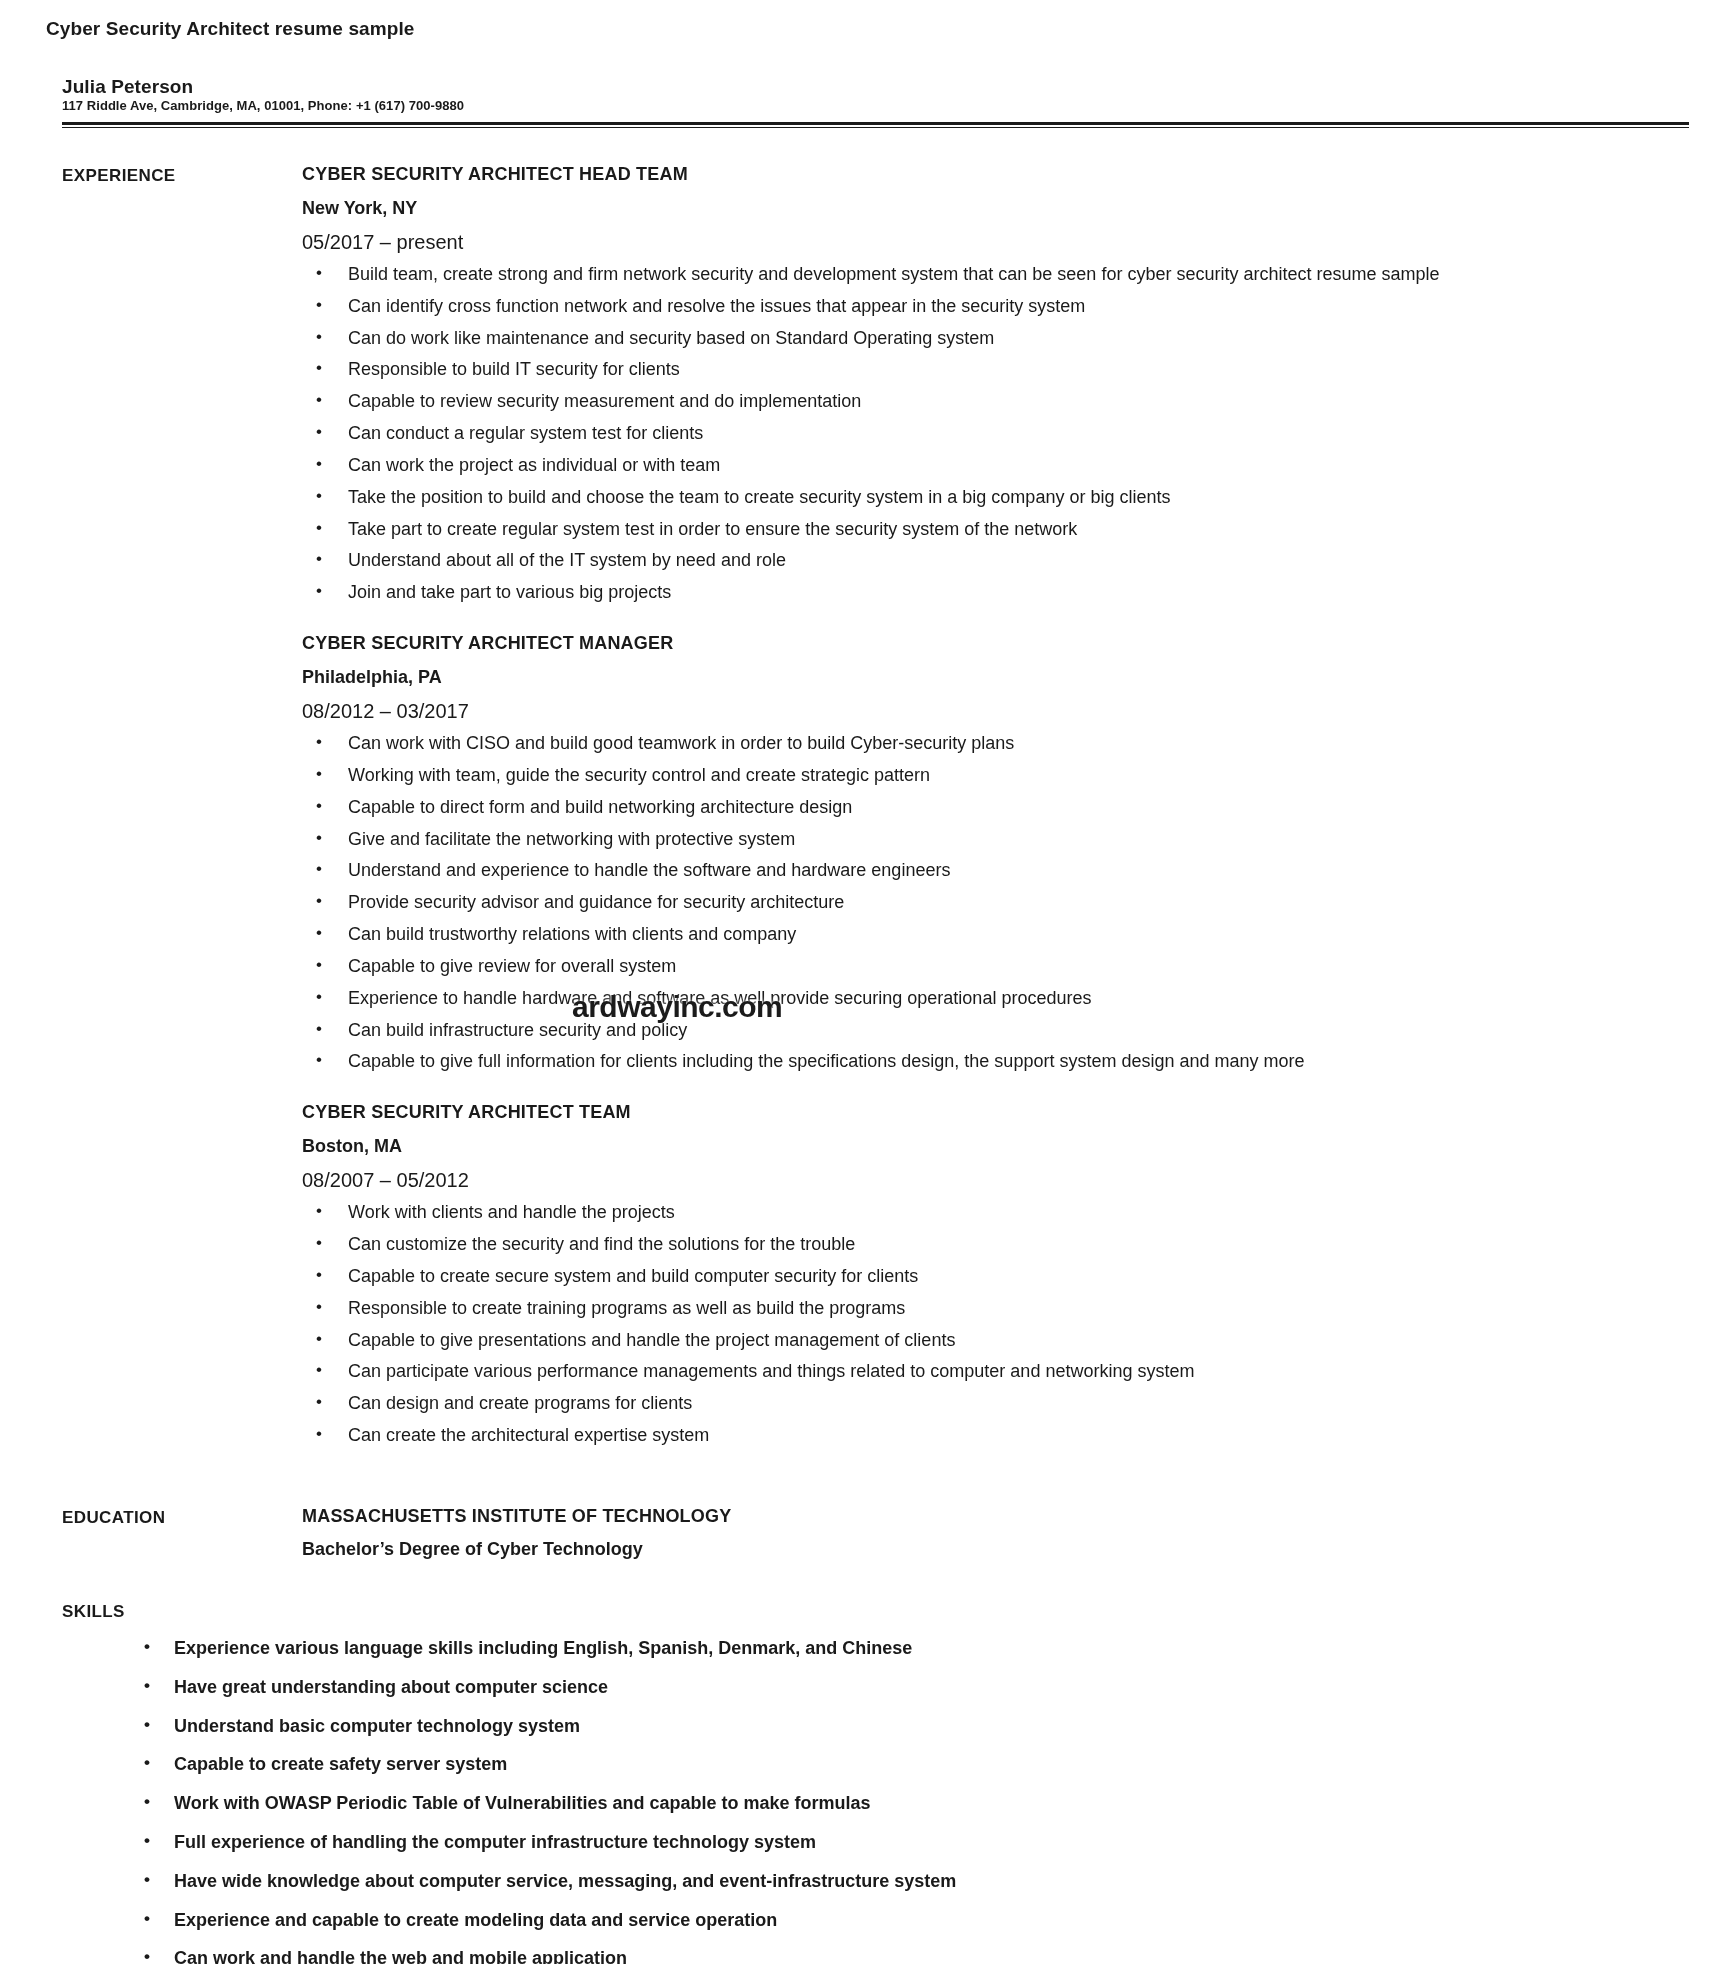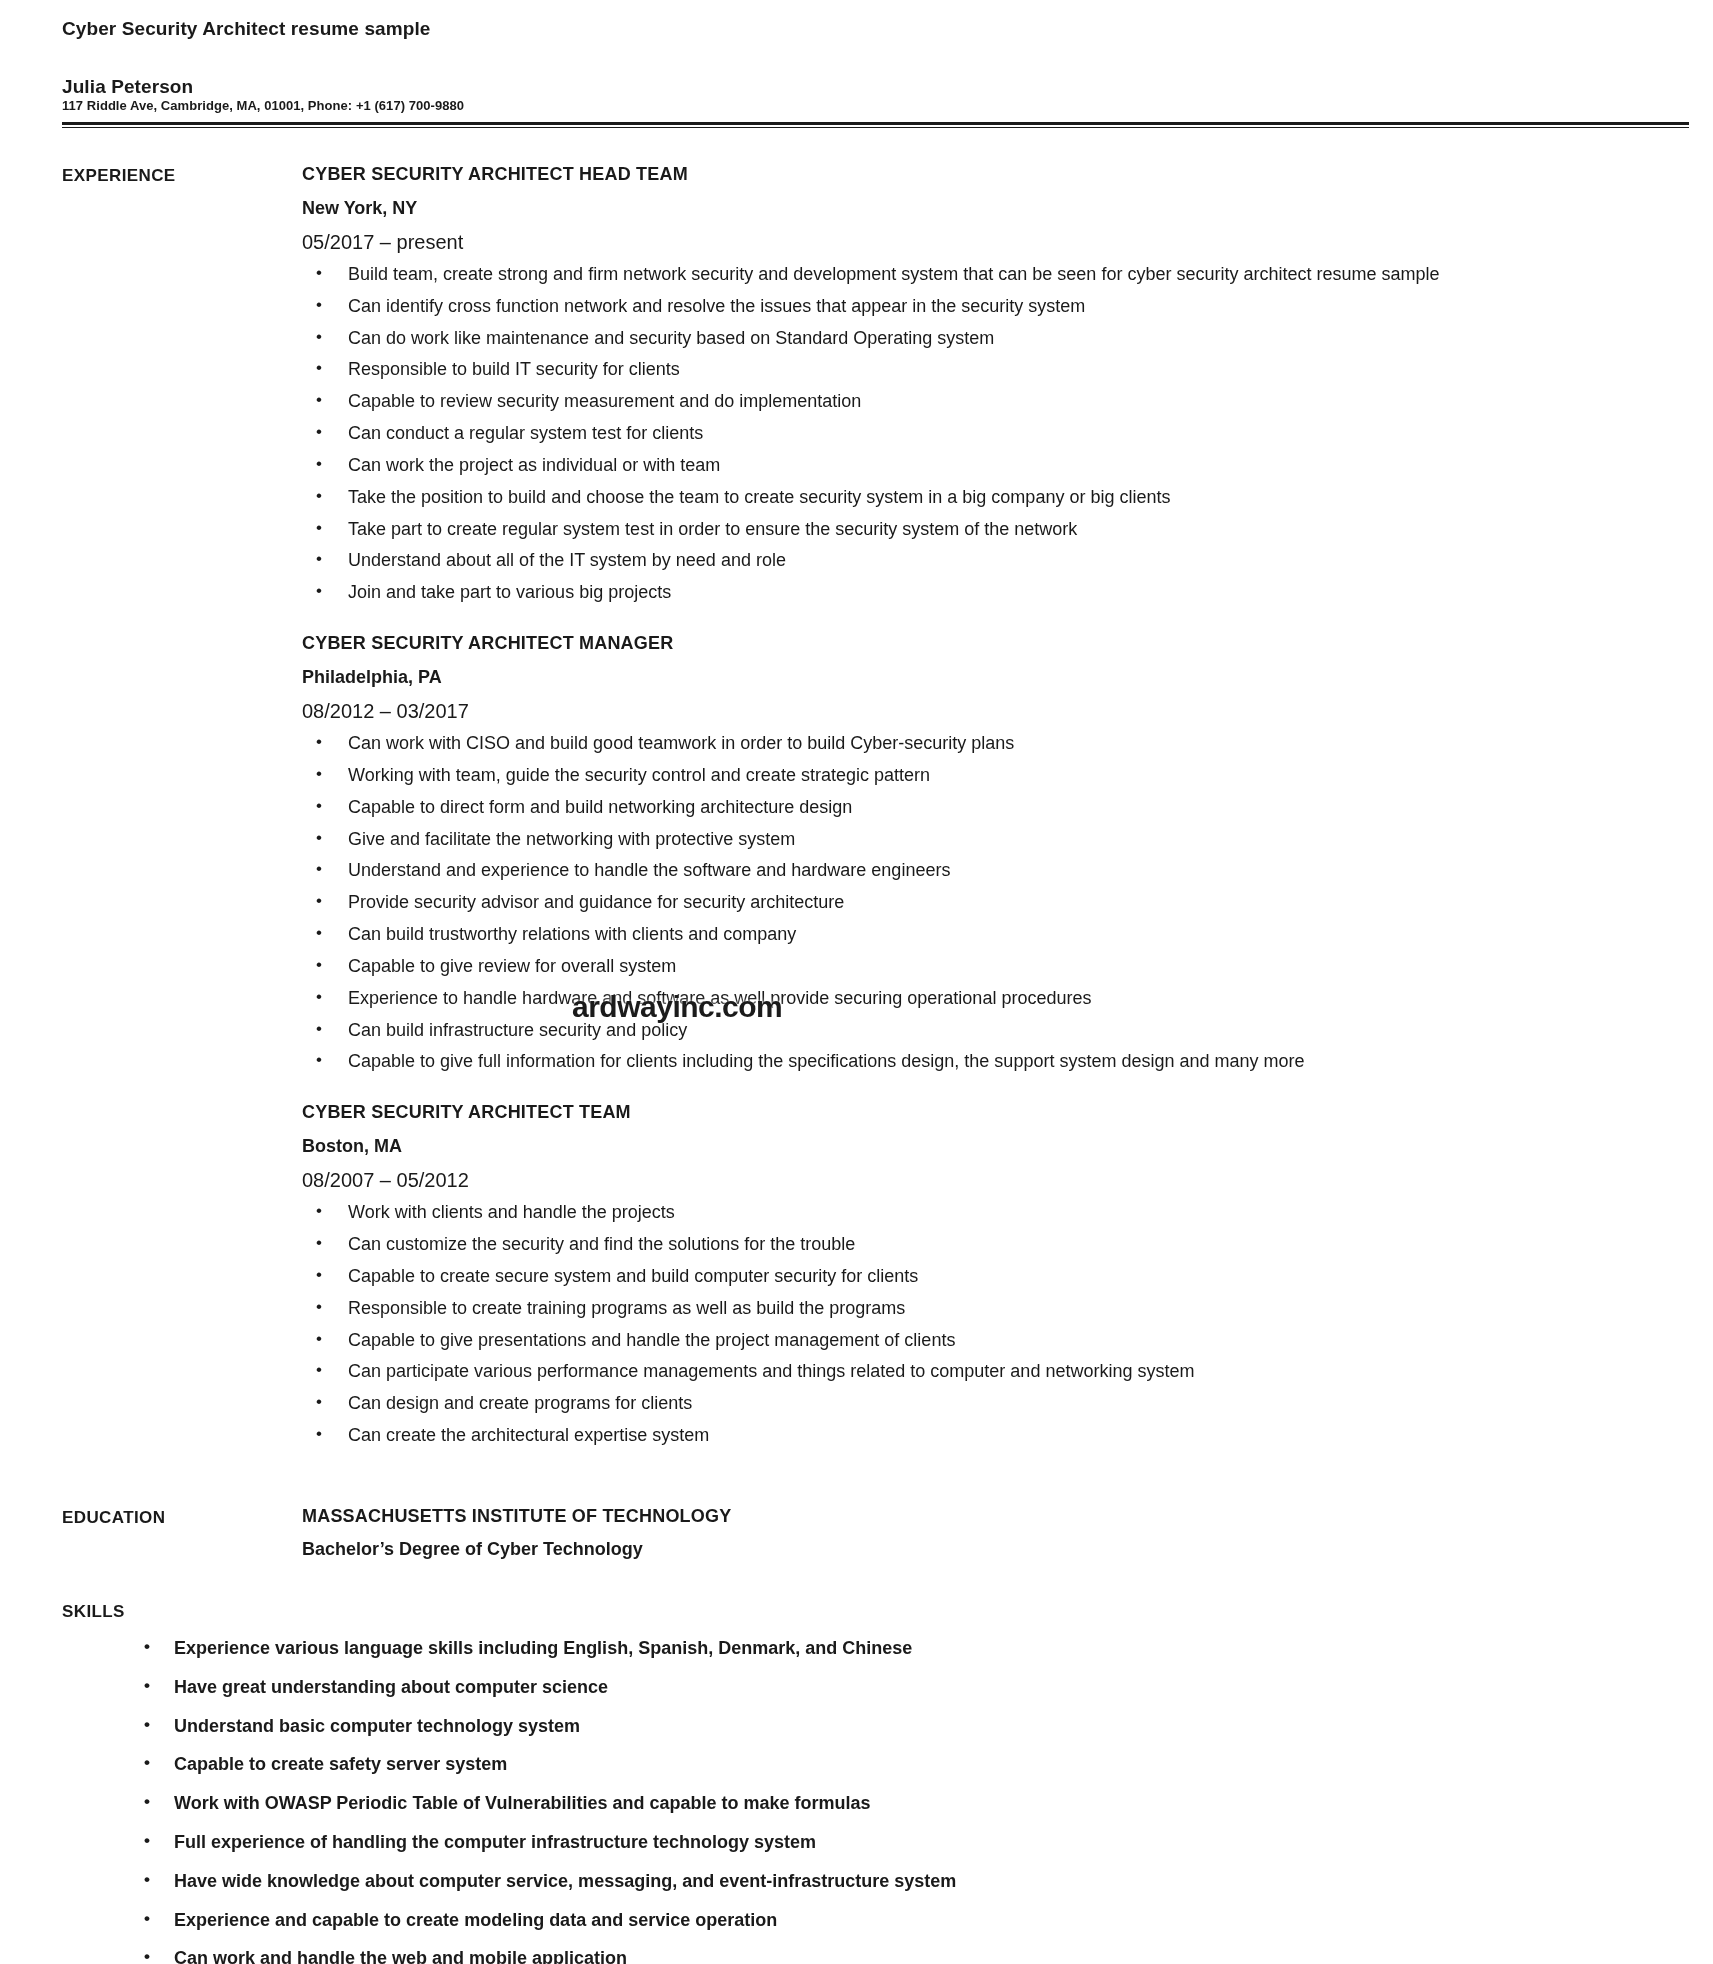--- a/index.html
+++ b/index.html
@@ -17,21 +17,21 @@
   }
   .page {
     position: relative;
     width: 1713px;
     padding: 0;
     box-sizing: border-box;
   }
   .doc-title {
     font-size: 19px;
     font-weight: bold;
-    padding: 18px 0 0 62px;
+    padding: 18px 0 0 46px;
     letter-spacing: 0.1px;
   }
   .header-block {
     padding: 36px 0 0 62px;
   }
   .cand-name {
     font-size: 19px;
     font-weight: bold;
     letter-spacing: 0.1px;
   }

